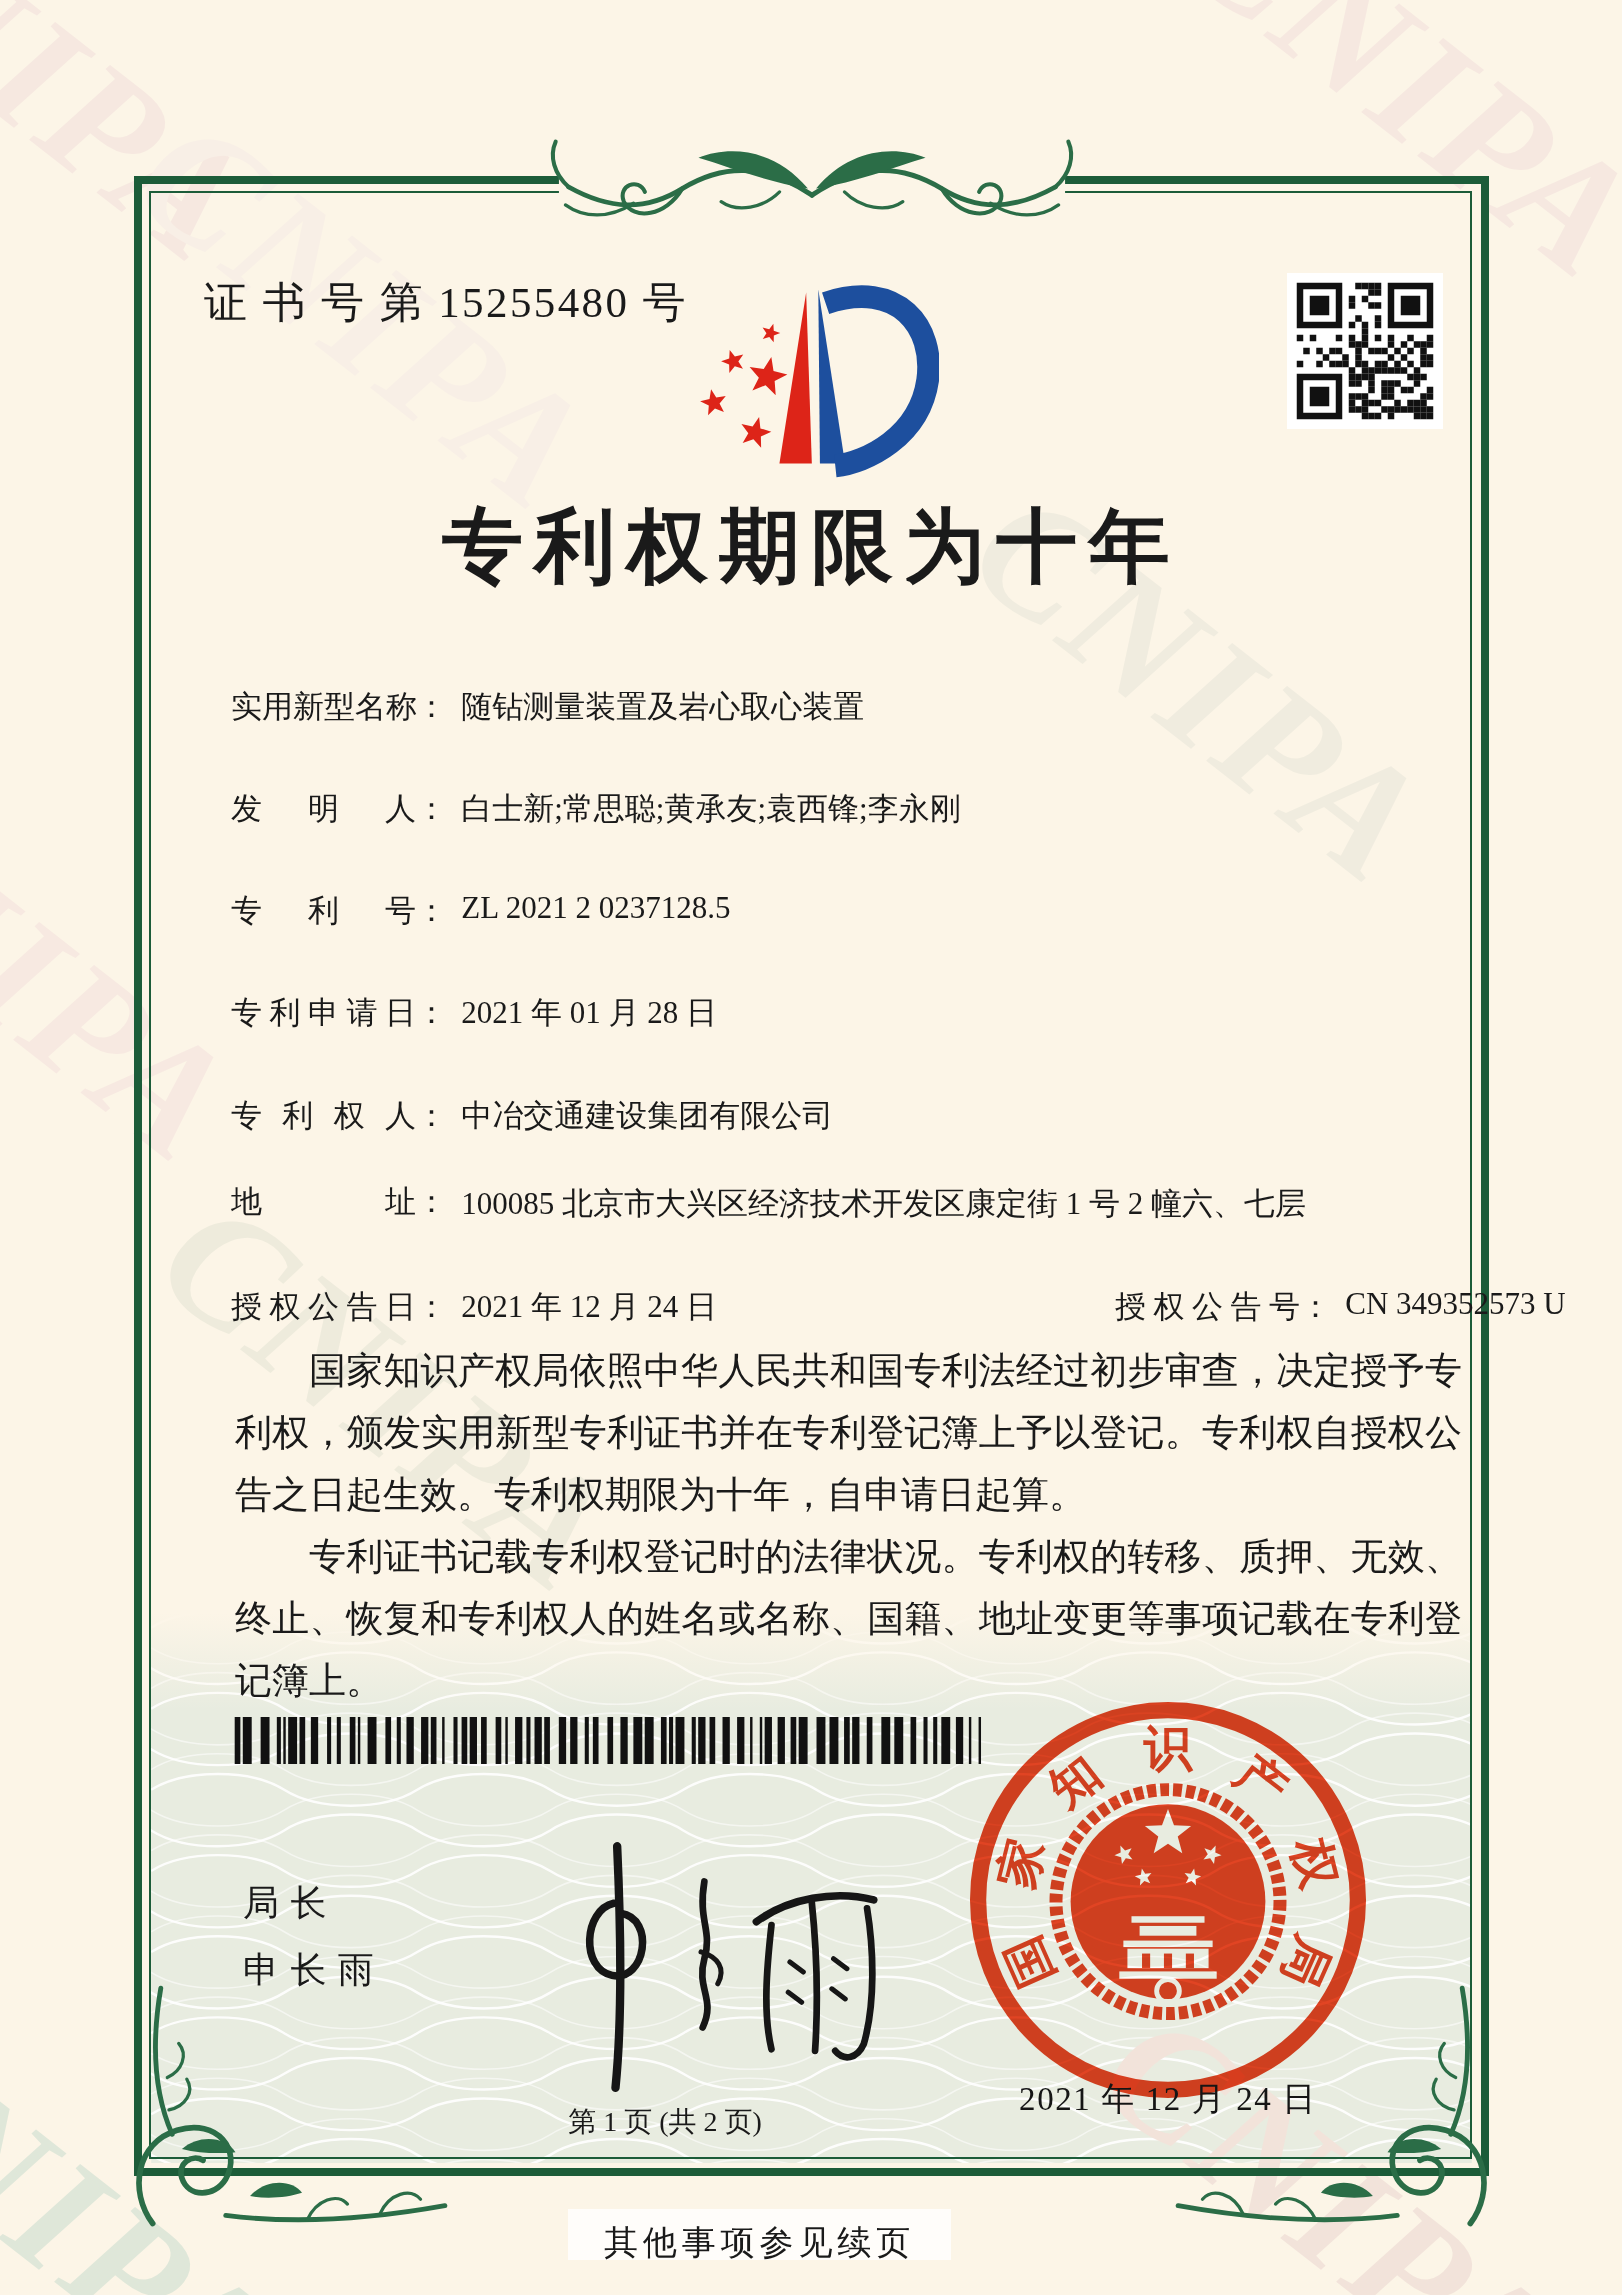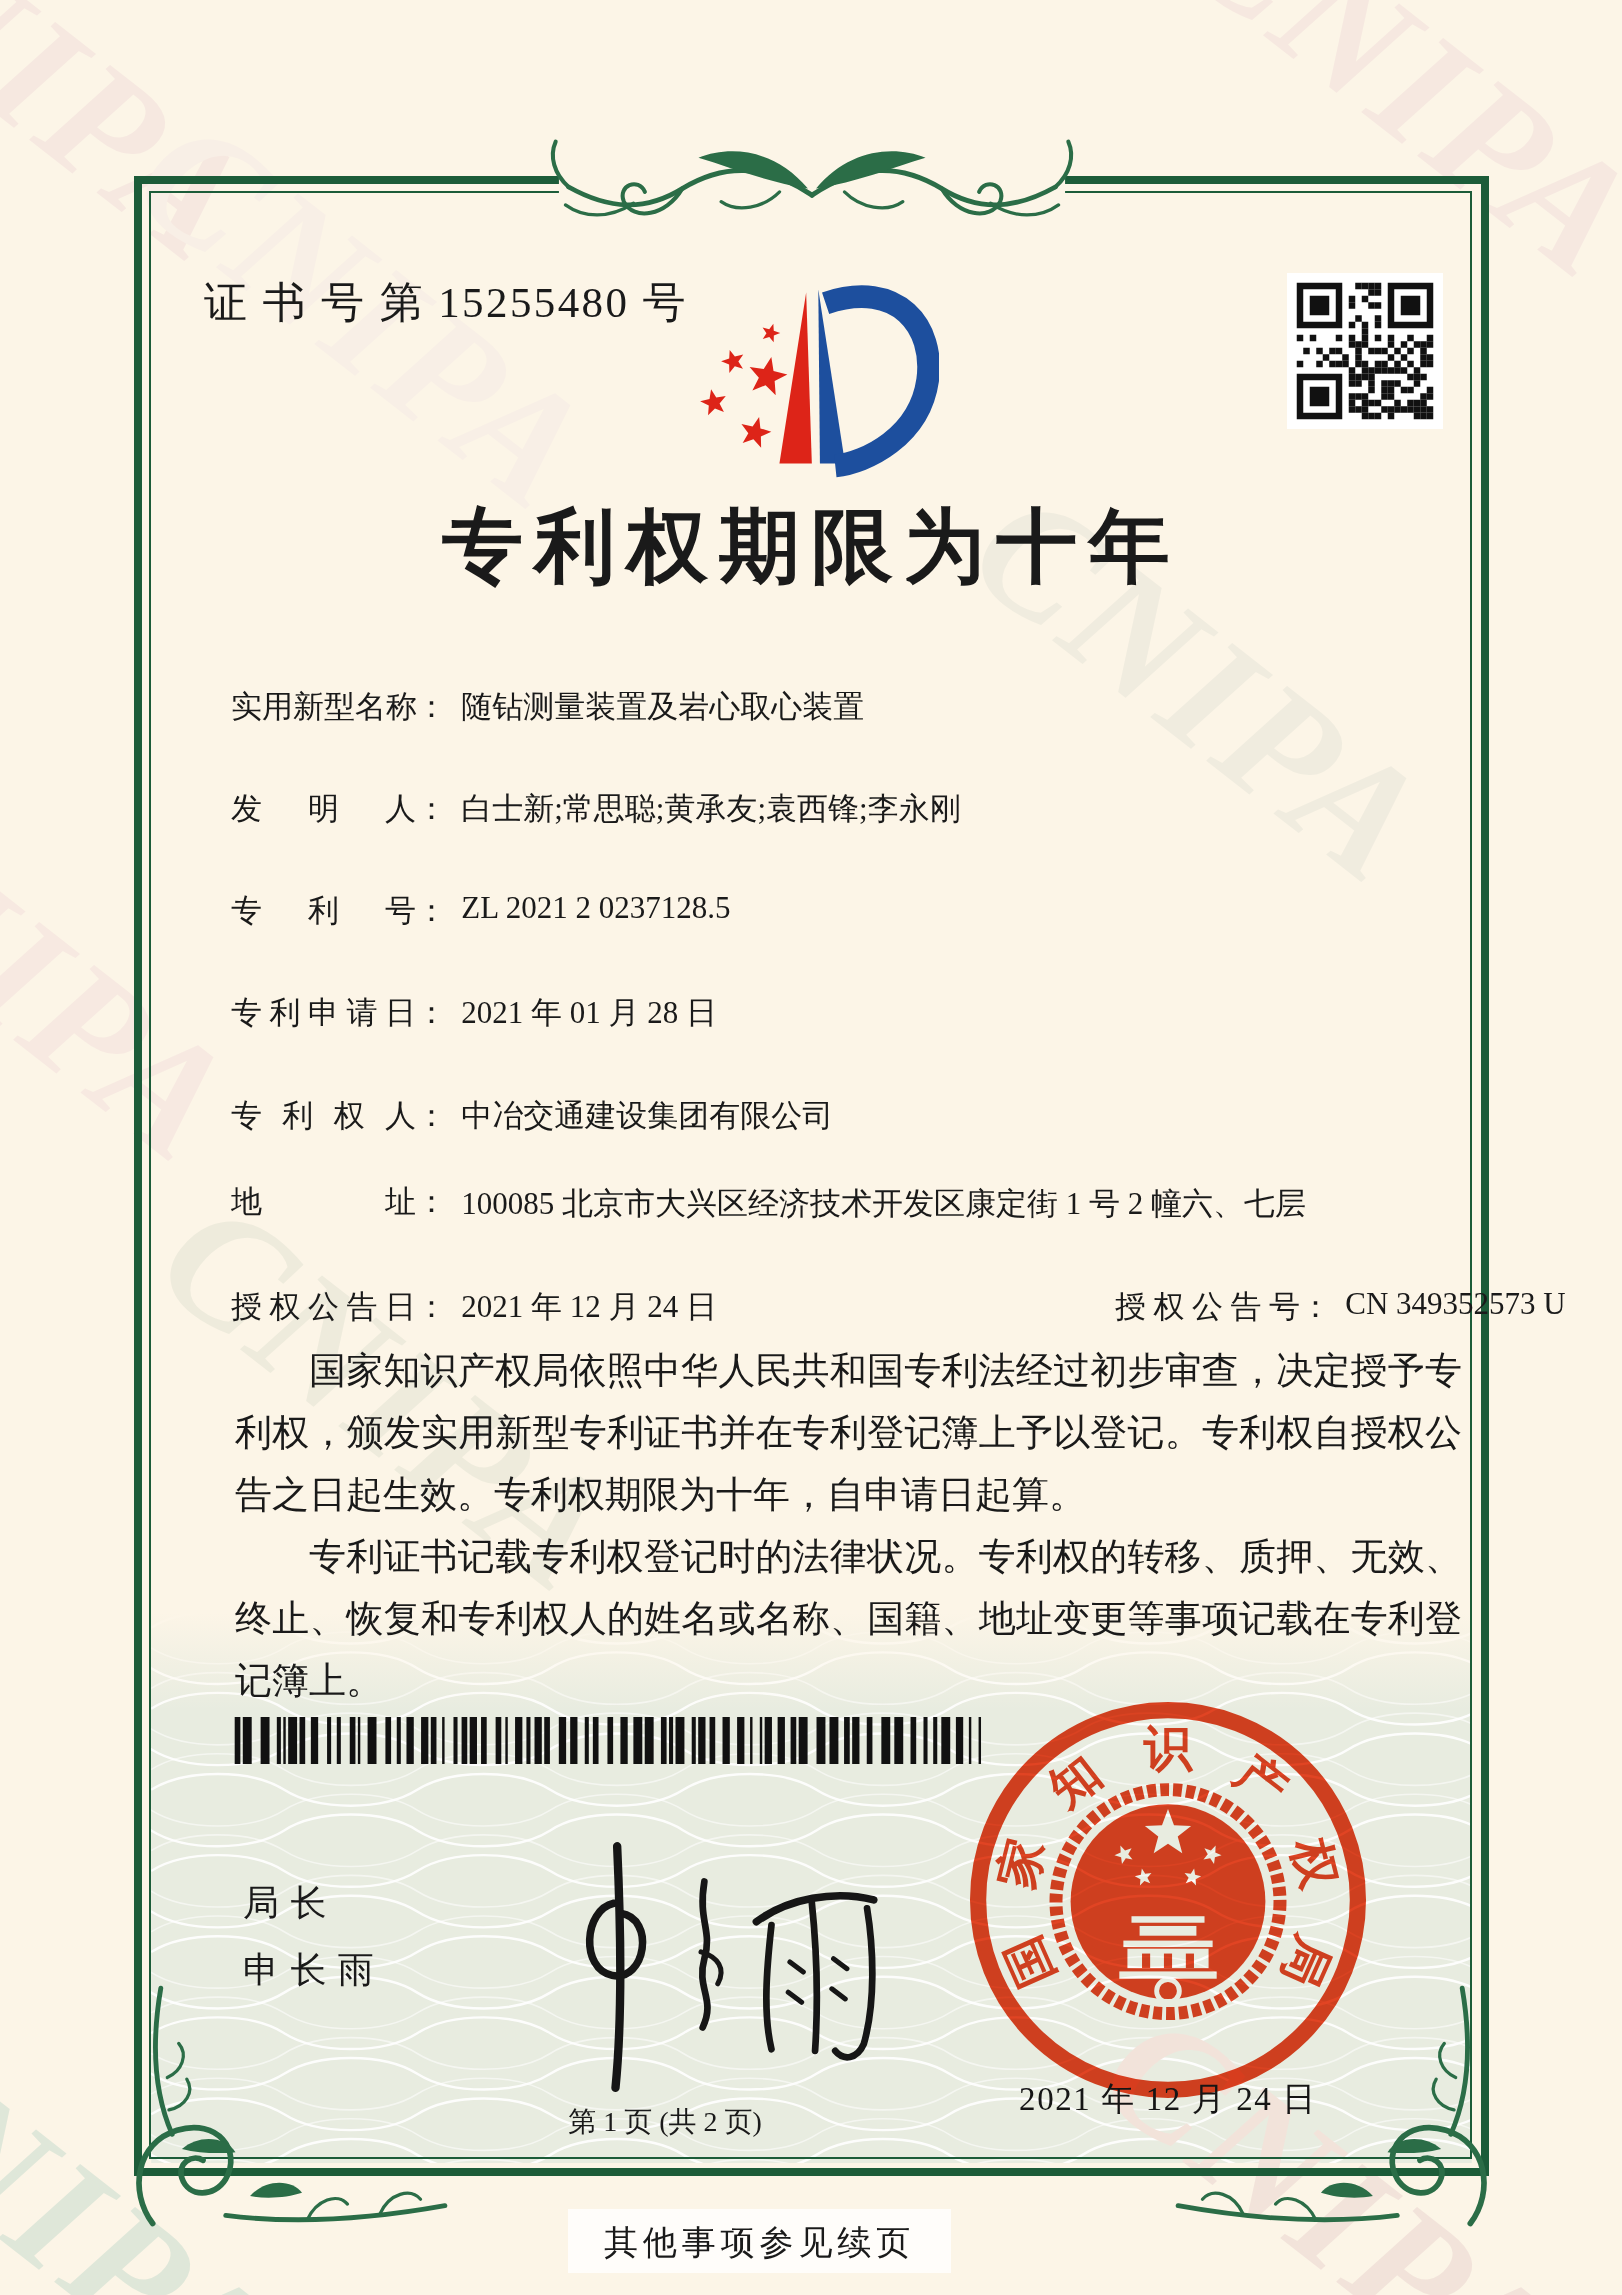--- a/index.html
+++ b/index.html
@@ -41,21 +41,21 @@
   
   #dirtitle{left:243px;top:1879px;font-size:36px;letter-spacing:11.4px;z-index:6;}
   #dirname{left:243px;top:1946px;font-size:36px;letter-spacing:11.4px;z-index:6;}
   #sig{left:540px;top:1811px;z-index:6;}
   
   #seal{left:957px;top:1689px;z-index:6;mix-blend-mode:multiply;opacity:.95;}
   #sealdate{left:957px;top:2077px;width:422px;text-align:center;font-size:33px;
             letter-spacing:1.6px;color:#151515;z-index:7;}
   
   #pageinfo{left:454px;top:2103px;width:422px;text-align:center;font-size:28px;z-index:5;}
-  #note{left:568px;top:2209px;width:383px;height:64px;background:#fffdfa;z-index:5;
+  #note{left:568px;top:2209px;width:383px;height:51px;background:#fffdfa;z-index:5;
         text-align:center;font-size:34px;letter-spacing:4.9px;line-height:68px;}
   .orn{z-index:4;}
 </style>
 </head>
 <body>
 
 <div id="page">
 
   <svg id="wavezone" class="abs" width="1321" height="550" viewBox="0 0 1628 678">
       <rect width="1628" height="678" fill="#e8ece0"></rect>

